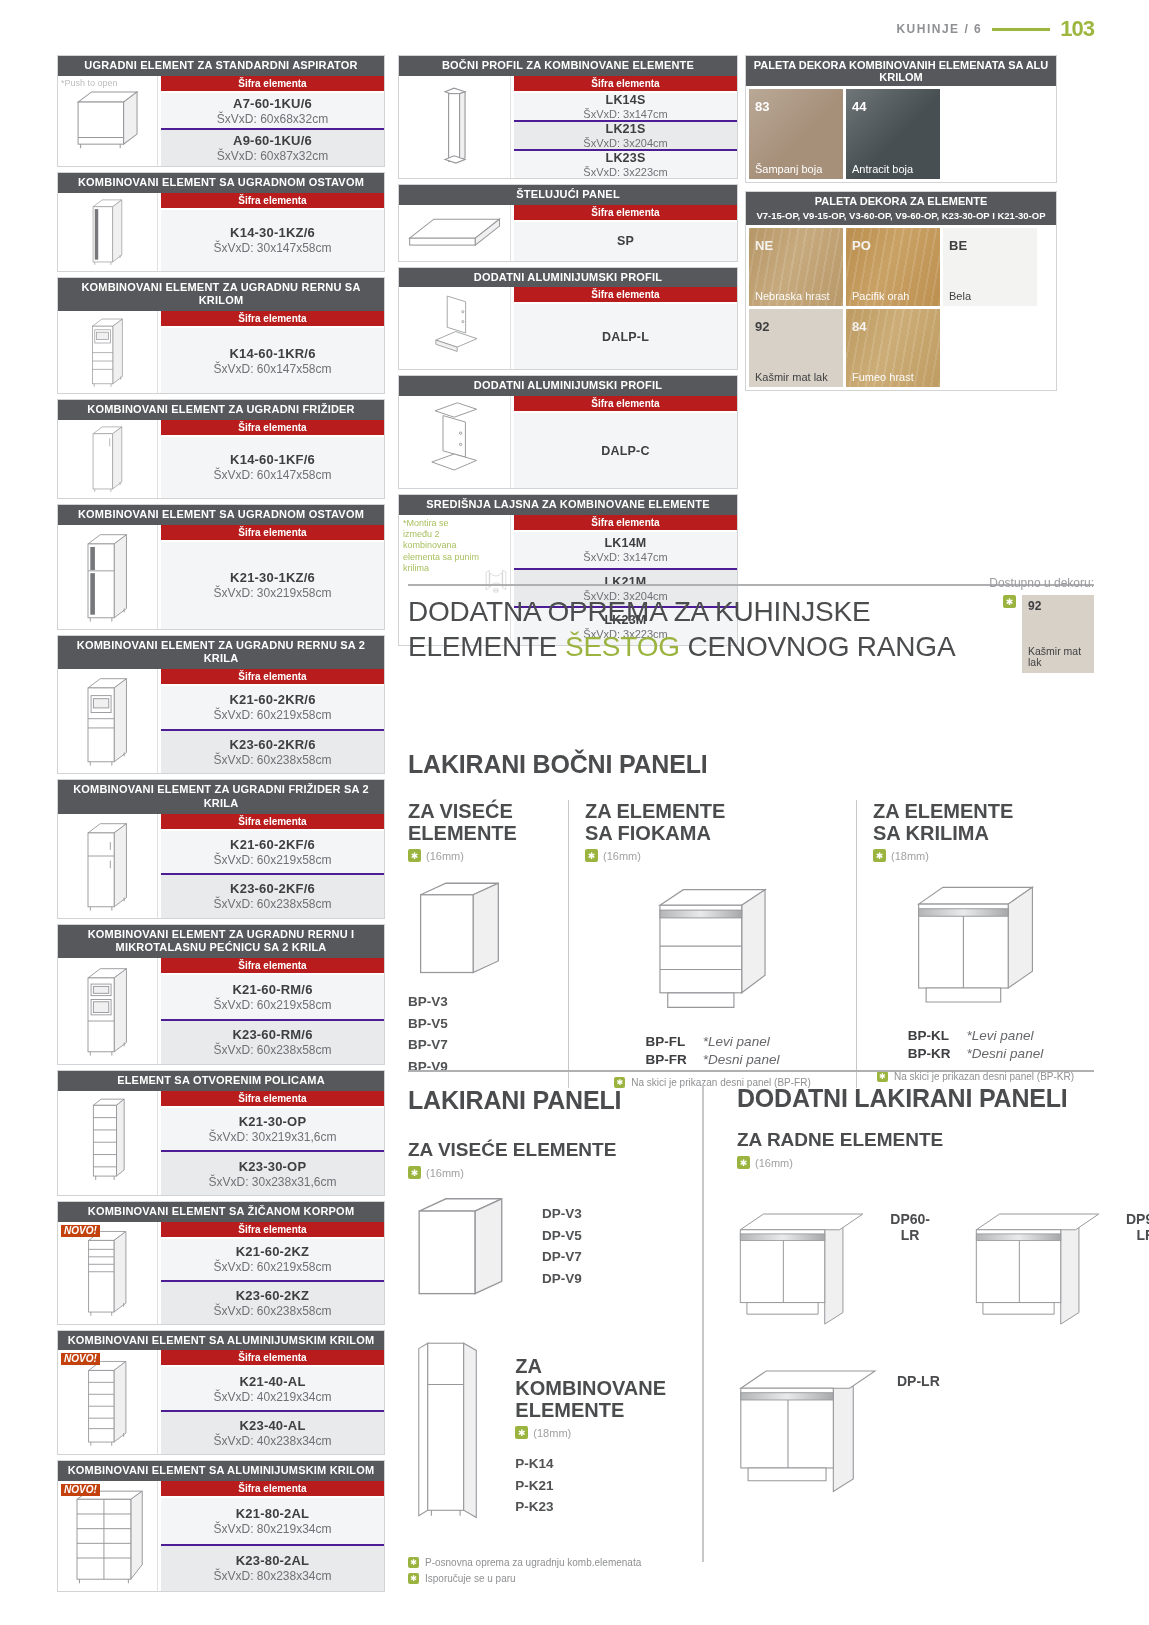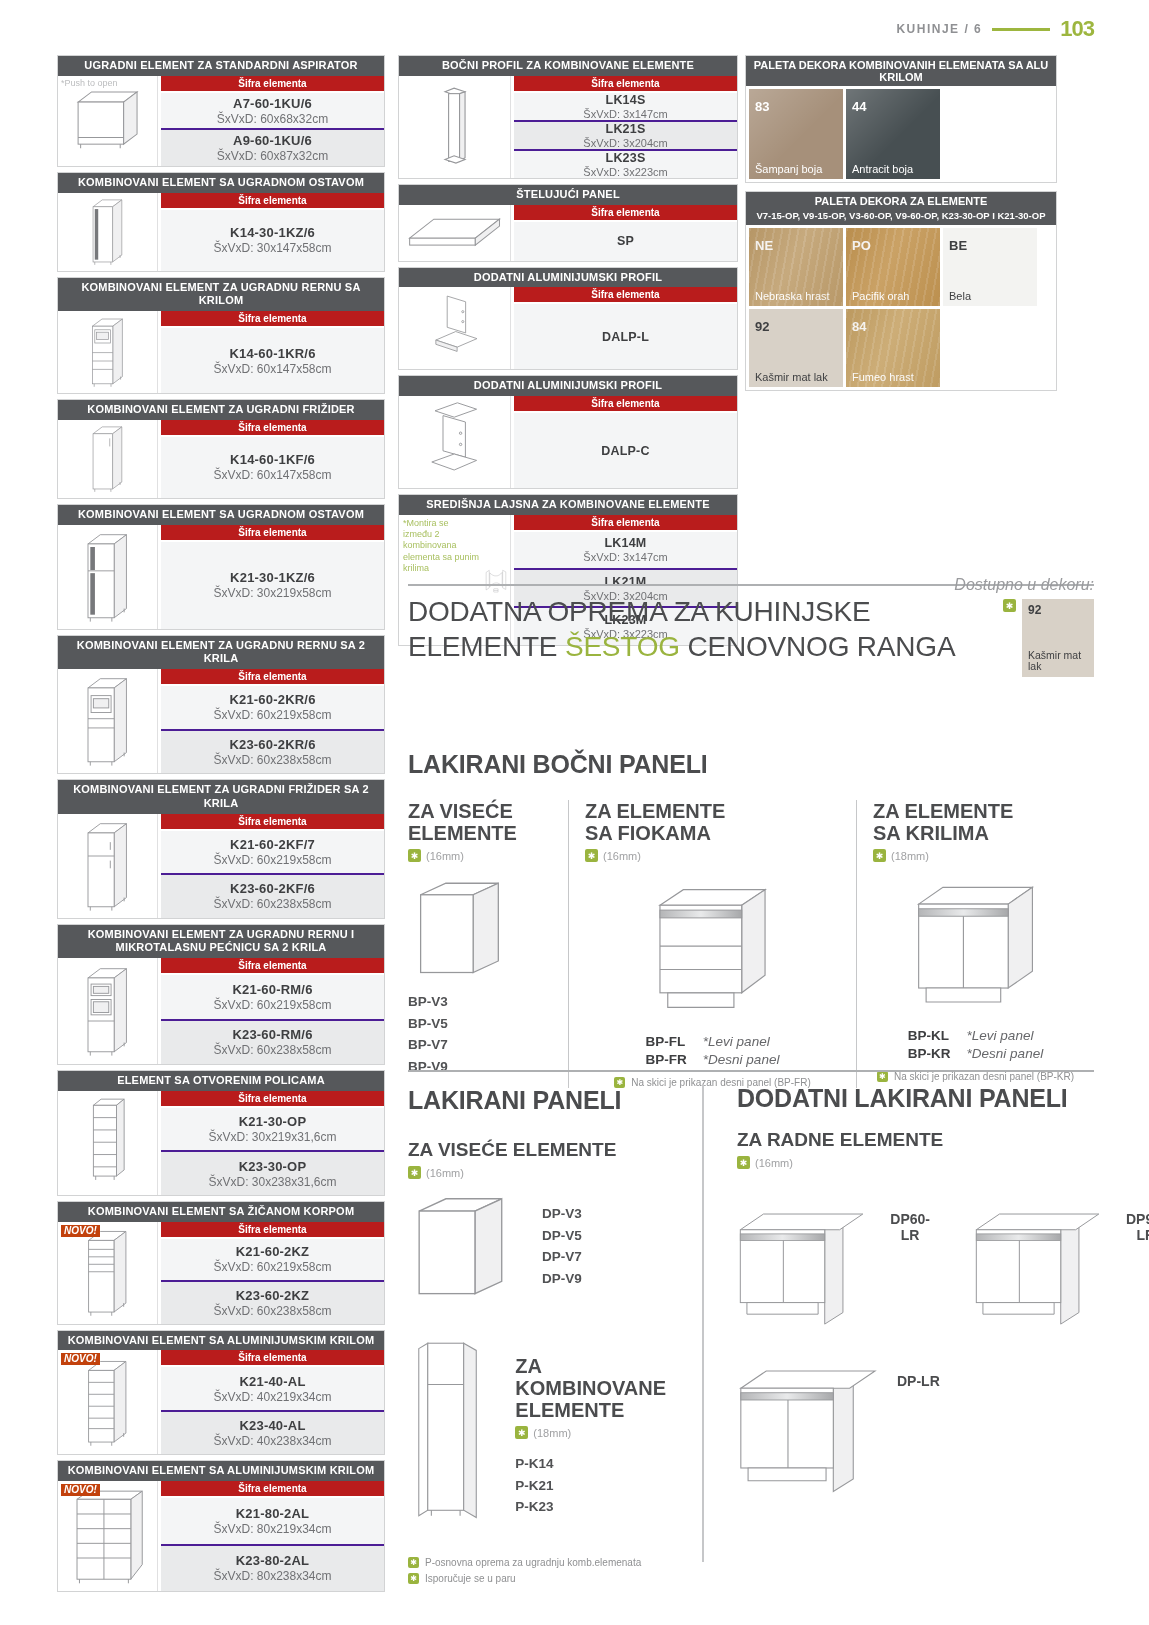--- a/index.html
+++ b/index.html
@@ -63,21 +63,21 @@
       repeating-linear-gradient(100deg, rgba(255,255,255,.13) 0 2px, rgba(0,0,0,0) 2px 8px); }
   .sw.gloss::after { content:""; position:absolute; inset:0;
       background: linear-gradient(135deg, rgba(255,255,255,.22), rgba(255,255,255,0) 55%); }
 
   
   .hdiv { position:absolute; left:408px; width:686px; height:2px; background:#aeb0b2; }
   .acc-title { position:absolute; left:408px; top:594px; font-size:28px; font-weight:400; color:#4b4c4e;
                line-height:1.25; letter-spacing:-.2px; }
   .grn { color:#9ab43f; }
   .decor { position:absolute; left:950px; top:576px; width:144px; }
-  .decor-label { font-size:16px; color:#9a9b9e; text-align:right;font-style:italic; }
+  .decor-label { font-size:12px; color:#9a9b9e; text-align:right; }
   .decor-body { display:flex; gap:6px; margin-top:5px; justify-content:flex-end; align-items:flex-start; }
   .decor-sw { width:72px; height:78px; position:relative; padding:4px 6px; color:#3e3f41; }
   .decor-sw .c { font-size:12px; font-weight:bold; }
   .decor-sw .n { position:absolute; left:6px; bottom:4px; font-size:10.5px; line-height:1.1; }
 
   .ast { display:inline-flex; width:13px; height:13px; background:#9ab43f; color:#fff; font-size:9px;
          align-items:center; justify-content:center; border-radius:2px; flex:0 0 13px; }
   .ast.sm { width:11px; height:11px; font-size:8px; flex-basis:11px; }
   .mmrow { display:flex; align-items:center; gap:5px; margin-top:5px; }
   .mm { font-size:11px; color:#a0a1a3; }
@@ -445,21 +445,21 @@
       <div class="pb-b" style="height:104px">
         <div class="pb-draw">
           <svg width="62" height="100" viewBox="0 0 80 130">
               <use href="#s-door2"></use>
             </svg>
         </div>
         <div class="pb-table">
           <div class="sifra">Šifra elementa</div>
           <div class="rows">
             <div class="rowi">
-              <div class="code">K21-60-2KF/7</div>
+              <div class="code">K21-60-2KF/6</div>
               <div class="dims">ŠxVxD: 60x219x58cm</div>
             </div>
             <div class="rowi">
               <div class="code">K23-60-2KF/6</div>
               <div class="dims">ŠxVxD: 60x238x58cm</div>
             </div>
           </div>
         </div>
       </div>
     </div>

